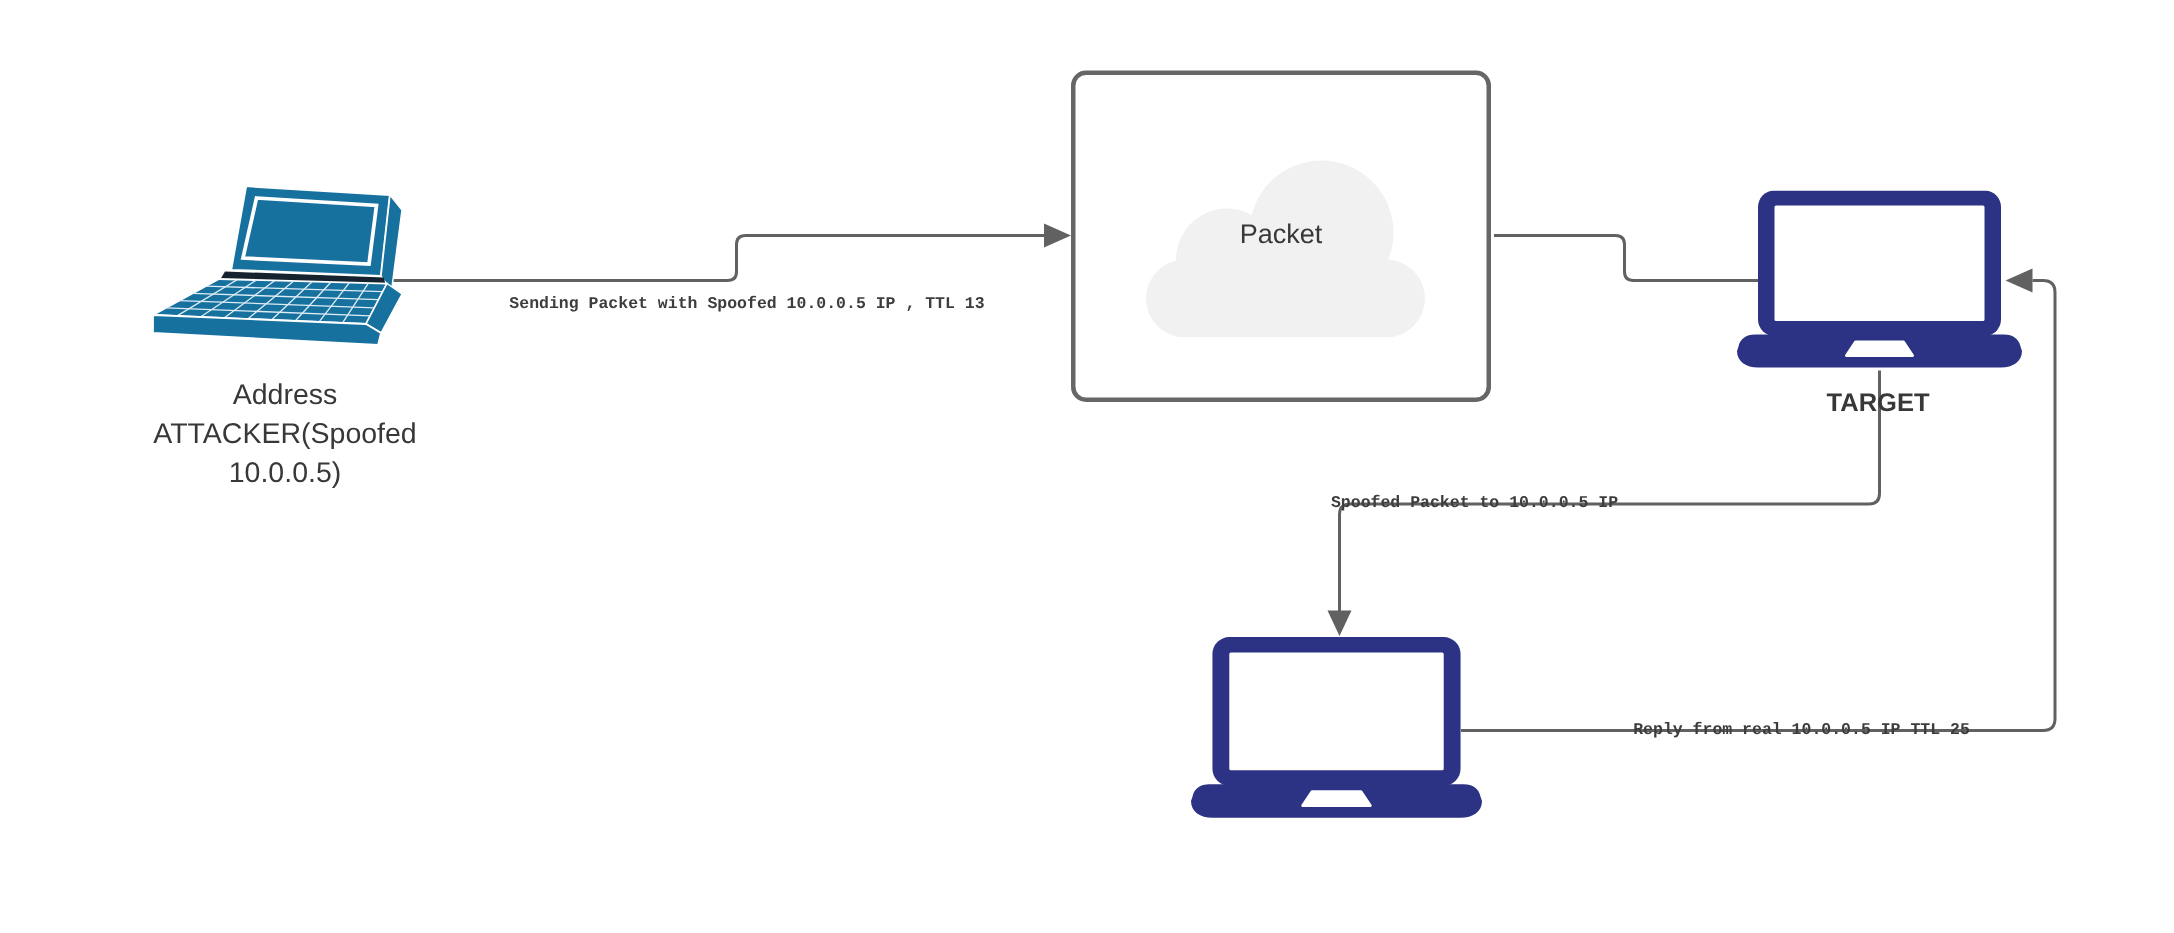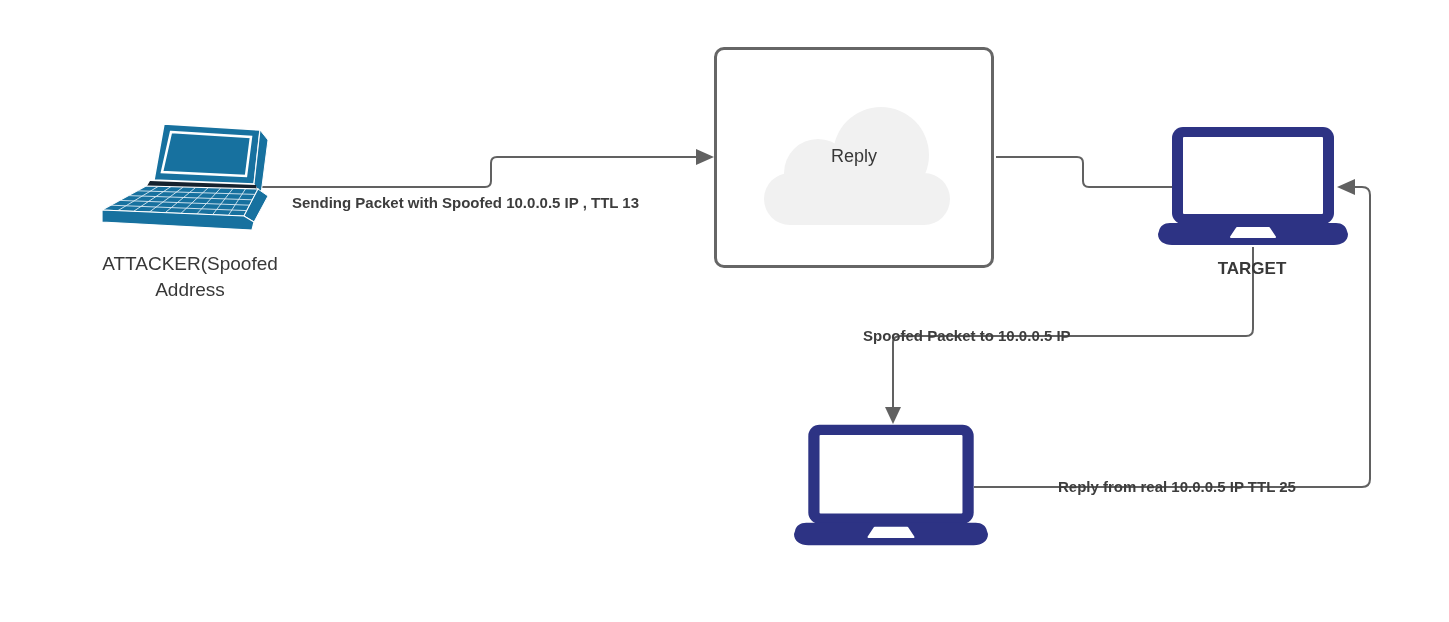--- a/index.html
+++ b/index.html
@@ -21,24 +21,26 @@
     position: absolute;
     color: var(--node-label-text, #383838);
     font-size: 18px;
     line-height: 26px;
     text-align: center;
     white-space: nowrap;
   }
   .edge-label {
     position: absolute;
     color: var(--edge-label-text, #3d3d3d);
-    font-size: 15px;
+    font-size: 11px;
     line-height: 18px;
     font-weight: 700;
+    text-align: center;
     white-space: nowrap;
+    font-family: Liberation Mono, monospace;
   }
   .attacker-label { left: 65px; top: 251px; width: 250px; font-size: 19px; }
   .target-label   { left: 1177px; top: 256px; width: 150px; font-size: 17px; font-weight: 700; }
   .real-label     { left: 817px; top: 555px; width: 150px; font-size: 16px; }
 
   .el-spoofed { left: 292px; top: 194px; width: 412px; }
   .el-sending { left: 863px; top: 327px; width: 240px; }
   .el-reply   { left: 1058px; top: 478px; width: 286px; }
 
   .cloud-box {
@@ -105,31 +107,32 @@
       <path class="gridline" d="M58.4,68.3 L17.8,92.7 M70.9,68.7 L33.6,93.3 M83.3,69 L49.4,94 M95.8,69.3 L65.2,94.7 M108.2,69.7 L81,95.3 M120.7,70 L96.8,96 M133.1,70.3 L112.6,96.7 M145.6,70.7 L128.4,97.3"></path>
       <path class="gridline" d="M37.2,72.8 L155.2,76.4 M28.4,77.6 L152.4,81.8 M19.6,82.4 L149.6,87.2 M10.8,87.2 L146.8,92.6"></path>
     </g>
 
     <polygon class="teal wline" points="158,71 168,78 154,104 144,98" stroke-width="1"></polygon>
 
     <polygon class="teal wline" points="2,92 144,98 154,104 152,112 2,104" stroke-width="1.2"></polygon>
   </svg>
 
   <div class="label attacker-label">
+    <div>Address</div>
     <div>ATTACKER(Spoofed</div>
-    <div>Address</div>
+    <div>10.0.0.5)</div>
   </div>
 
   <div class="cloud-box">
     <svg class="cloud-shape" width="202" height="122" viewBox="0 0 202 122">
       <circle class="cloudfill" cx="62" cy="70" r="34"></circle>
       <circle class="cloudfill" cx="125" cy="52" r="48"></circle>
       <rect class="cloudfill" x="8" y="70" width="186" height="52" rx="26"></rect>
     </svg>
-    <div class="cloud-label">Reply</div>
+    <div class="cloud-label">Packet</div>
   </div>
 
   <svg class="node-svg" style="left:1158px; top:127px;" width="190" height="120" viewBox="0 0 190 120">
     <rect class="navy" x="14" y="0" width="162" height="97" rx="11"></rect>
     <rect class="whitefill" x="25" y="10" width="140" height="77" rx="1"></rect>
     <path class="navy" d="M12,96 H178 C184,96 188,99 189,104 L190,107 C190,114 184,118 176,118 H14 C6,118 0,114 0,107 L1,104 C2,99 6,96 12,96 Z"></path>
     <path class="whitefill" d="M79,101 H111 L117,110 H73 Z" stroke="#ffffff" stroke-width="2" stroke-linejoin="round"></path>
   </svg>
 
   <div class="label target-label">TARGET</div>

